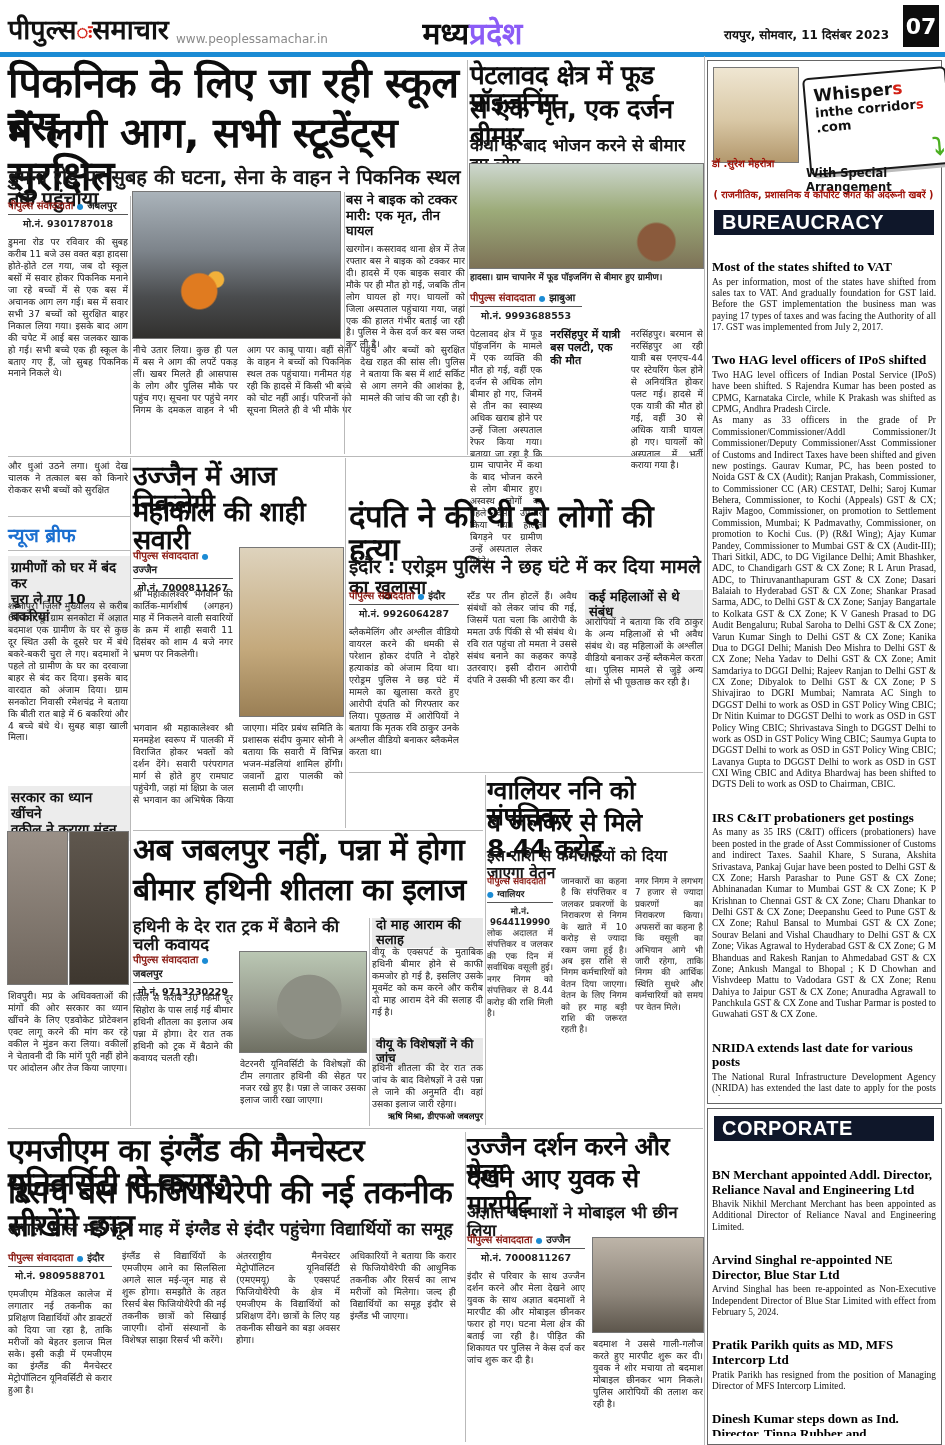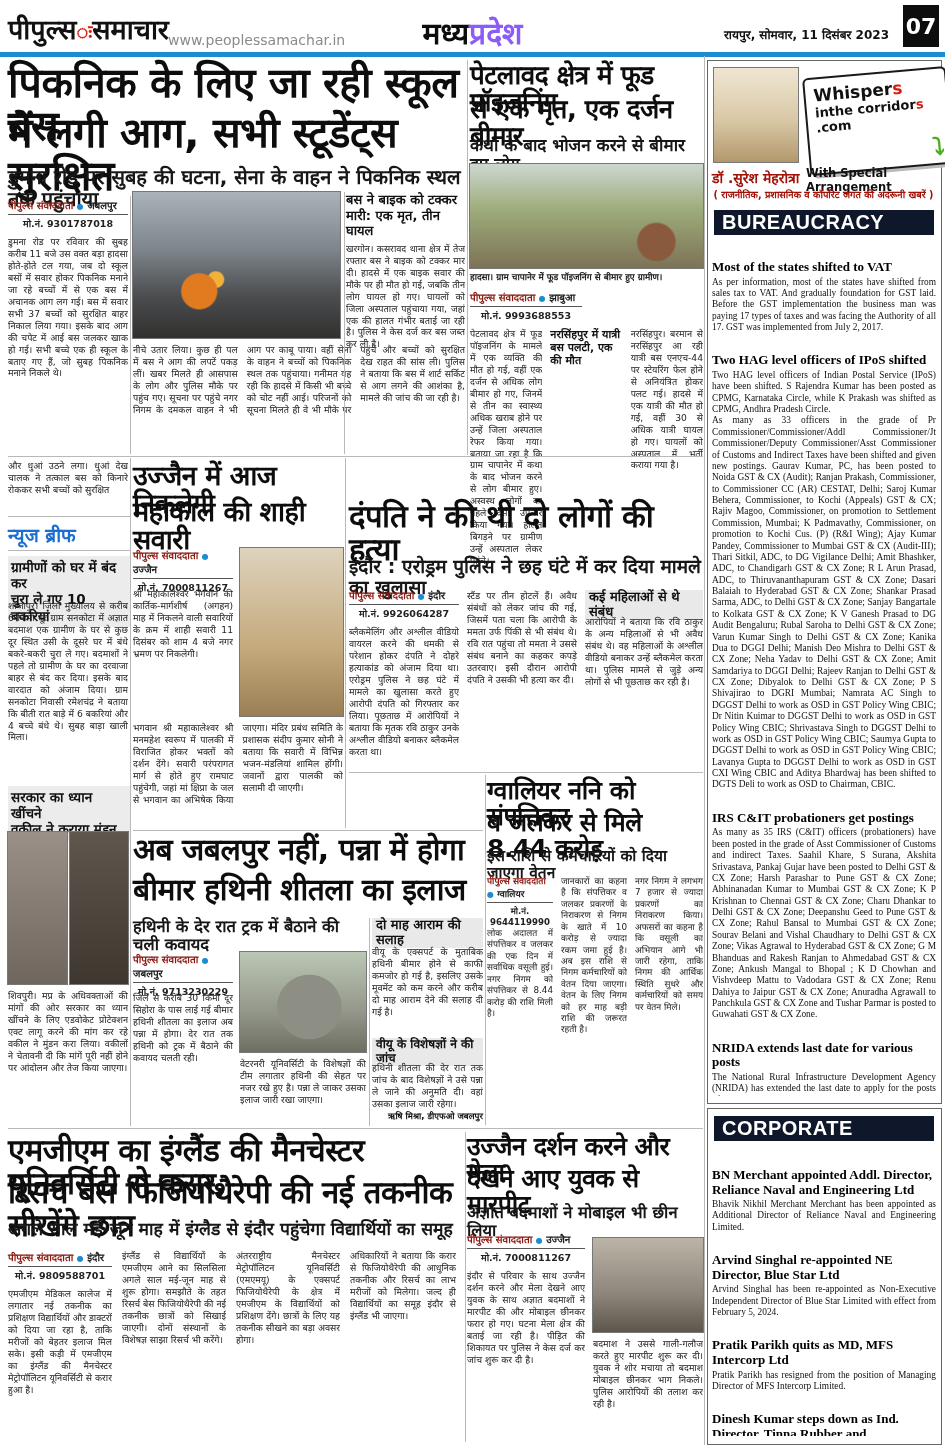--- a/index.html
+++ b/index.html
@@ -32,21 +32,21 @@
   .redcap{color:#a01208;font-weight:bold;}
 </style>
 </head>
 <body>
 
 <div class="page">
 
   <div class="abs" style="left:8px;top:10px;font-size:27px;font-weight:bold;">
     <span>पीपुल्स</span><span style="color:#d42015;font-size:20px;">ः</span><span>समाचार</span>
   </div>
-  <div class="abs" style="left:168px;top:32px;font-size:14px;color:#8a8a8a;">www.peoplessamachar.in</div>
+  <div class="abs" style="left:176px;top:32px;font-size:12px;color:#8a8a8a;">www.peoplessamachar.in</div>
   <div class="abs" style="left:50%;top:12px;transform:translateX(-50%);font-size:30px;font-weight:bold;">
     <span style="color:#0d0d0d;">मध्य</span><span style="color:#8b5cf6;">प्रदेश</span>
   </div>
   <div class="abs" style="right:56px;top:26px;font-size:12px;font-weight:bold;">रायपुर, सोमवार, 11 दिसंबर 2023</div>
   <div class="abs" style="right:6px;top:5px;width:36px;height:42px;background:#0d0d0d;color:#fff;font-size:22px;font-weight:bold;display:flex;align-items:center;justify-content:center;">07</div>
   <div class="abs" style="left:0;top:52px;width:945px;height:5px;background:#1b8bd4;"></div>
 
   <div class="abs hl" style="left:8px;top:62px;width:458px;font-size:41px;">पिकनिक के लिए जा रही स्कूल बस</div>
   <div class="abs hl" style="left:8px;top:112px;width:458px;font-size:41px;">में लगी आग, सभी स्टूडेंट्स सुरक्षित</div>
   <div class="abs sub" style="left:8px;top:166px;width:458px;font-size:20px;">डुमना रोड पर सुबह की घटना, सेना के वाहन ने पिकनिक स्थल तक पहुंचाया</div>
@@ -88,21 +88,21 @@
   </div>
 
   <div class="abs engbox" style="left:707px;top:60px;width:233px;height:1042px;"></div>
   <div class="abs photo" style="left:714px;top:68px;width:84px;height:94px;background:linear-gradient(180deg,#efe6d2 0%,#d9c8a6 55%,#b3986d 100%);"></div>
   <div class="abs wcard" style="left:806px;top:72px;width:126px;height:86px;padding:6px 6px 2px 8px;">
     <div style="font-size:17px;"><span>Whisper</span><span class="r">s</span></div>
     <div style="font-size:13px;"><span>inthe corridor</span><span class="r">s</span></div>
     <div style="font-size:13px;">.com</div>
     <div class="abs" style="right:6px;bottom:2px;color:#4caf22;font-size:24px;">⤵</div>
   </div>
-  <div class="abs redcap" style="left:712px;top:168px;width:95px;font-size:14px;">डॉ .सुरेश मेहरोत्रा</div>
+  <div class="abs redcap" style="left:712px;top:156px;width:95px;font-size:10px;">डॉ .सुरेश मेहरोत्रा</div>
   <div class="abs" style="left:806px;top:166px;width:130px;font-size:11.5px;font-weight:bold;">With Special Arrangement</div>
   <div class="abs redcap" style="left:710px;top:188px;width:227px;font-size:9.6px;text-align:center;">( राजनीतिक, प्रशासनिक व कॉर्पोरेट जगत की अंदरूनी खबरें )</div>
 
   <div class="abs secbar" style="left:714px;top:210px;width:204px;">BUREAUCRACY</div>
   <div class="abs" style="left:712px;top:240px;width:224px;height:856px;overflow:hidden;">
     <div class="eng-h">Most of the states shifted to VAT</div>
     <p class="eng-p">As per information, most of the states have shifted from sales tax to VAT. And gradually foundation for GST laid. Before the GST implementation the business man was paying 17 types of taxes and was facing the Authority of all 17. GST was implemented from July 2, 2017.</p>
     <div class="eng-h">Two HAG level officers of IPoS shifted</div>
     <p class="eng-p">Two HAG level officers of Indian Postal Service (IPoS) have been shifted. S Rajendra Kumar has been posted as CPMG, Karnataka Circle, while K Prakash was shifted as CPMG, Andhra Pradesh Circle.</p>
     <p class="eng-p">As many as 33 officers in the grade of Pr Commissioner/Commissioner/Addl Commissioner/Jt Commissioner/Deputy Commissioner/Asst Commissioner of Customs and Indirect Taxes have been shifted and given new postings. Gaurav Kumar, PC, has been posted to Noida GST &amp; CX (Audit); Ranjan Prakash, Commissioner, to Commissioner CC (AR) CESTAT, Delhi; Saroj Kumar Behera, Commissioner, to Kochi (Appeals) GST &amp; CX; Rajiv Magoo, Commissioner, on promotion to Settlement Commission, Mumbai; K Padmavathy, Commissioner, on promotion to Kochi Cus. (P) (R&amp;I Wing); Ajay Kumar Pandey, Commissioner to Mumbai GST &amp; CX (Audit-III); Thari Sitkil, ADC, to DG Vigilance Delhi; Amit Bhashker, ADC, to Chandigarh GST &amp; CX Zone; R L Arun Prasad, ADC, to Thiruvananthapuram GST &amp; CX Zone; Dasari Balaiah to Hyderabad GST &amp; CX Zone; Shankar Prasad Sarma, ADC, to Delhi GST &amp; CX Zone; Sanjay Bangartale to Kolkata GST &amp; CX Zone; K V Ganesh Prasad to DG Audit Bengaluru; Rubal Saroha to Delhi GST &amp; CX Zone; Varun Kumar Singh to Delhi GST &amp; CX Zone; Kanika Dua to DGGI Delhi; Manish Deo Mishra to Delhi GST &amp; CX Zone; Neha Yadav to Delhi GST &amp; CX Zone; Amit Samdariya to DGGI Delhi; Rajeev Ranjan to Delhi GST &amp; CX Zone; Dibyalok to Delhi GST &amp; CX Zone; P S Shivajirao to DGRI Mumbai; Namrata AC Singh to DGGST Delhi to work as OSD in GST Policy Wing CBIC; Dr Nitin Kuimar to DGGST Delhi to work as OSD in GST Policy Wing CBIC; Shrivastava Singh to DGGST Delhi to work as OSD in GST Policy Wing CBIC; Saumya Gupta to DGGST Delhi to work as OSD in GST Policy Wing CBIC; Lavanya Gupta to DGGST Delhi to work as OSD in GST CXI Wing CBIC and Aditya Bhardwaj has been shifted to DGTS Deli to work as OSD to Chairman, CBIC.</p>

